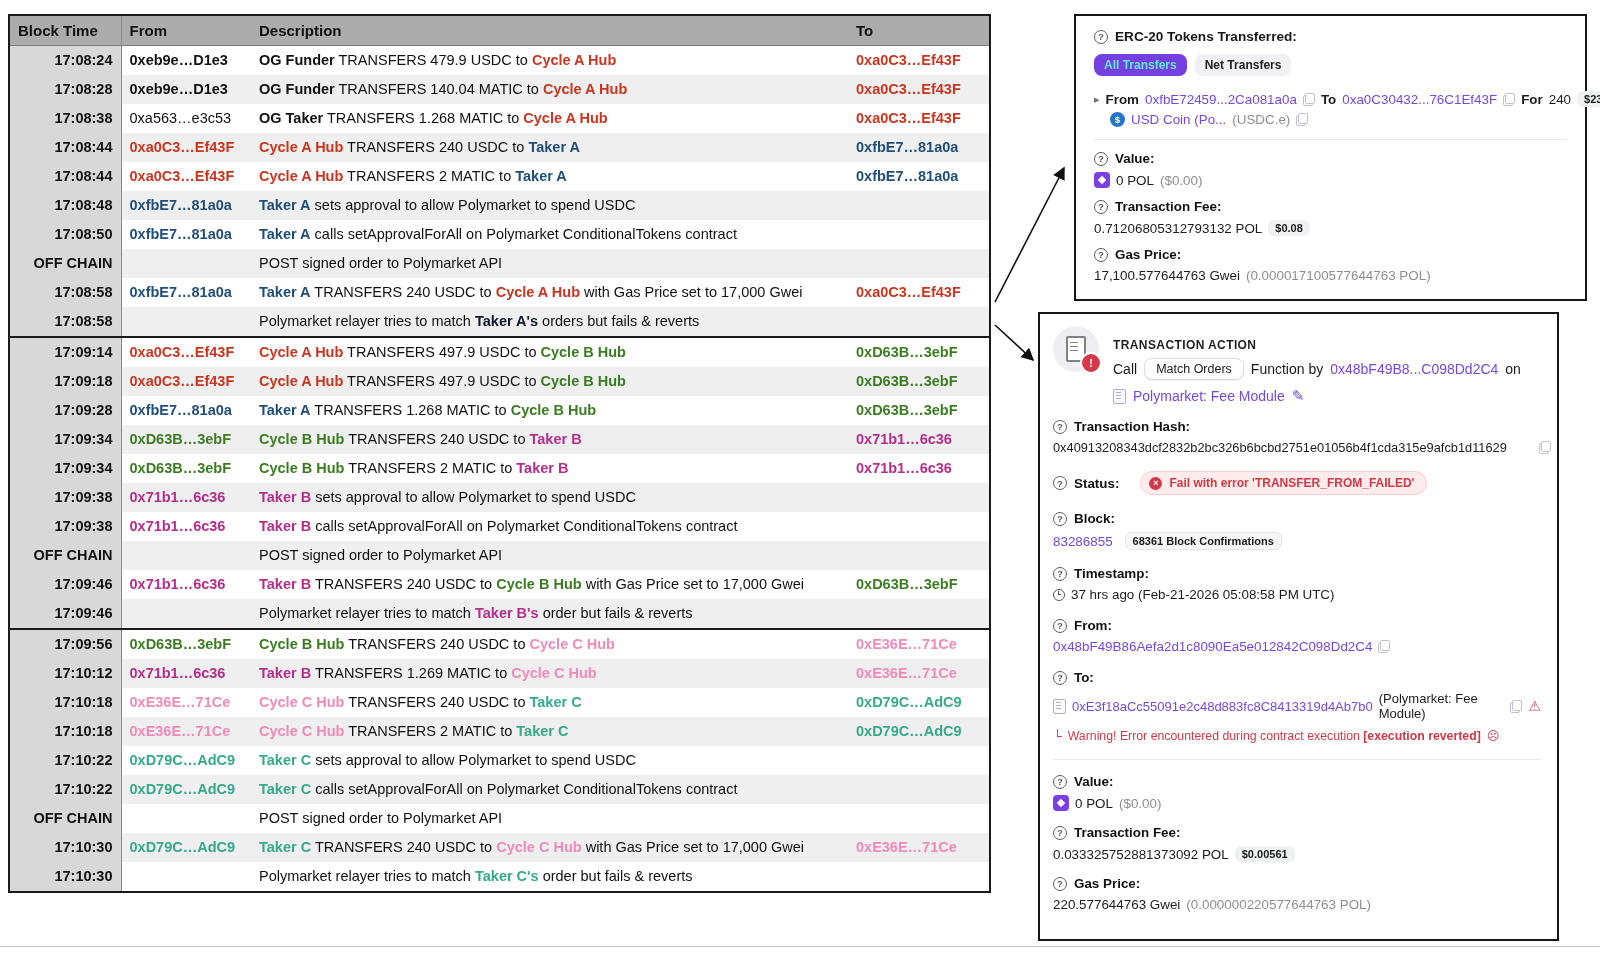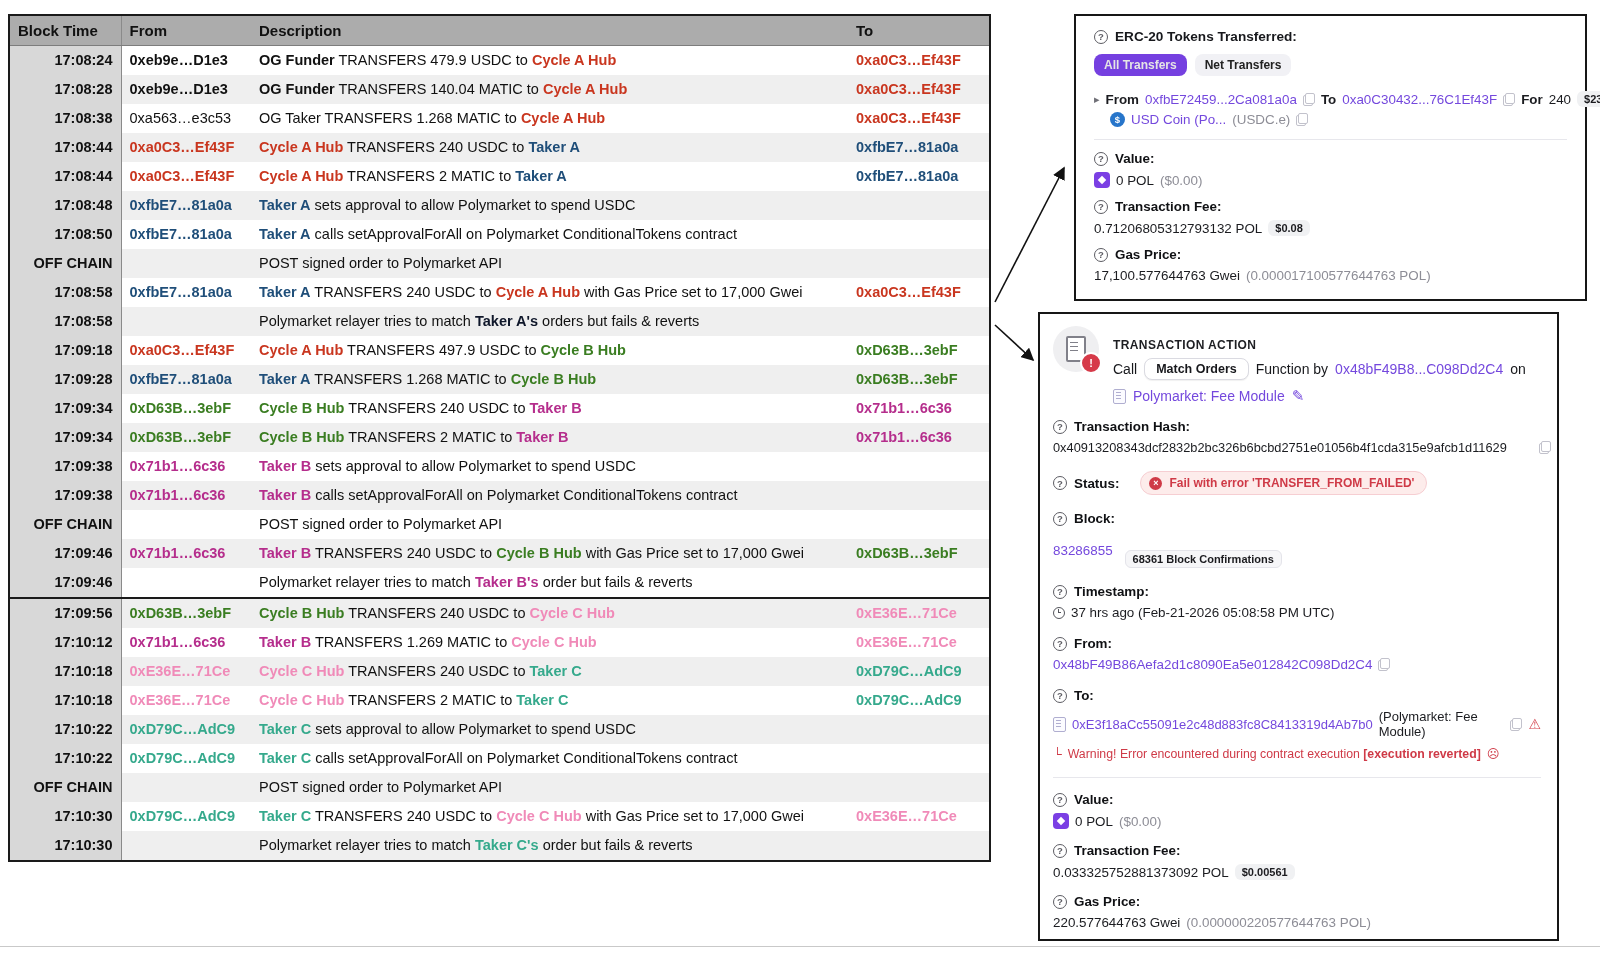--- a/index.html
+++ b/index.html
@@ -31,45 +31,45 @@
   .bold{font-weight:700;}
 
   .q{display:inline-flex;flex:none;align-items:center;justify-content:center;width:14px;height:14px;
      border:1.4px solid #5c5c63;border-radius:50%;font-size:9.5px;font-weight:700;color:#5c5c63;box-sizing:border-box;}
   .copy{position:relative;display:inline-block;width:12px;height:13px;flex:none;}
   .copy::after{content:"";position:absolute;right:0;top:0;width:8px;height:9px;border:1.3px solid #c2c2cc;border-radius:2px;background:#fff;}
   .copy::before{content:"";position:absolute;left:0;bottom:0;width:8px;height:9px;border:1.3px solid #c2c2cc;border-radius:2px;}
 
   .tabs{display:flex;gap:8px;margin-top:10px;}
   .tab{border-radius:8px;padding:4px 10px;font-size:12px;font-weight:700;background:#f1f1f5;color:#222;cursor:pointer;}
-  .tab.active{background:#7540e0;color:#e5e5e5;}
+  .tab.active{background:#7540e0;color:#5eead4;}
 
   .badge{background:#f0f1f3;border-radius:6px;padding:2px 7px;font-size:11px;font-weight:700;color:#1b1b1f;white-space:nowrap;}
-  .badge.bordered{border:1px solid #e4e4ea;background:#f6f6f8;margin-top:18px;}
+  .badge.bordered{border:1px solid #e4e4ea;background:#f6f6f8;}
 
   .caret{color:#6f6f76;font-size:11px;flex:none;}
   .tok-usdc{display:inline-flex;flex:none;align-items:center;justify-content:center;width:15px;height:15px;border-radius:50%;
      background:#2775ca;color:#fff;font-size:9.5px;font-weight:700;}
   .tok-pol{display:inline-flex;flex:none;align-items:center;justify-content:center;width:16px;height:16px;border-radius:4px;background:#7b3fe4;}
   .tok-pol::before{content:"";width:6px;height:6px;background:#fff;transform:rotate(45deg);}
 
   .divider{height:1px;background:#e7e7ec;margin-top:12px;}
 
   
   .p2head{display:flex;gap:14px;align-items:flex-start;}
   .avatar{position:relative;width:46px;height:46px;border-radius:50%;background:#efeff1;flex:none;
      display:flex;align-items:center;justify-content:center;}
   .receipt{width:16px;height:22px;border:2px solid #808089;border-radius:2px;position:relative;background:#fff;}
   .receipt::before{content:"";position:absolute;left:2px;top:4px;width:8px;height:0;border-top:1.6px solid #808089;
      box-shadow:0 4px 0 #808089,0 8px 0 #808089;}
   .errbadge{position:absolute;right:-3px;bottom:-2px;width:18px;height:18px;border-radius:50%;background:#d63a49;
      border:2px solid #fff;color:#fff;font-size:11px;font-weight:700;display:flex;align-items:center;justify-content:center;}
   .kicker{font-size:12px;font-weight:700;letter-spacing:.4px;color:#1d1e22;margin-top:12px;}
   .callline{margin-top:6px;font-size:14px;display:flex;align-items:center;gap:7px;flex-wrap:wrap;color:#17181c;}
-  .pill-method{border:1px solid #dadae1;border-radius:8px;padding:3px 11px;font-weight:700;font-size:12.5px;background:#fff;
+  .pill-method{border:1px solid #dadae1;border-radius:8px;padding:3px 11px;font-weight:400;font-size:12.5px;background:#fff;
      box-shadow:0 1px 1px rgba(0,0,0,.06);cursor:pointer;}
   .modline{margin-top:7px;font-size:14px;display:flex;align-items:center;gap:7px;color:#7448dd;font-weight:400;}
   .doc{display:inline-block;flex:none;width:11px;height:13px;border:1.4px solid #b0aed0;border-radius:2px;position:relative;background:#fbfbff;}
   .doc::before{content:"";position:absolute;left:1.5px;top:2.5px;width:5.5px;height:0;border-top:1.3px solid #b0aed0;
      box-shadow:0 3px 0 #b0aed0,0 6px 0 #b0aed0;}
   .pencil{color:#7448dd;font-size:15px;cursor:pointer;}
 
   .status-pill{display:inline-flex;align-items:center;gap:7px;background:#fdeceb;border:1px solid #f6ced2;border-radius:14px;
      padding:4px 12px 4px 8px;color:#cf3a47;font-weight:700;font-size:12px;}
   .failico{width:13px;height:13px;flex:none;border-radius:50%;background:#cf3a47;color:#fff;font-size:9px;font-weight:700;
@@ -114,21 +114,21 @@
           </tr>
           <tr>
             <td class="time">17:08:28</td>
             <td class="from"><span style="font-weight: 700;">0xeb9e…D1e3</span></td>
             <td><span style="font-weight: 700;">OG Funder</span><span> TRANSFERS 140.04 MATIC to </span><span style="color: rgb(201, 54, 31); font-weight: 700;">Cycle A Hub</span></td>
             <td class="to"><span style="color: rgb(201, 54, 31); font-weight: 700;">0xa0C3…Ef43F</span></td>
           </tr>
           <tr>
             <td class="time">17:08:38</td>
             <td class="from"><span style="font-weight: 400;">0xa563…e3c53</span></td>
-            <td><span style="font-weight: 400;">OG Taker</span><span> TRANSFERS 1.268 MATIC to </span><span style="color: rgb(201, 54, 31); font-weight: 700;">Cycle A Hub</span></td>
+            <td><span style="font-weight: 700;">OG Taker</span><span> TRANSFERS 1.268 MATIC to </span><span style="color: rgb(201, 54, 31); font-weight: 700;">Cycle A Hub</span></td>
             <td class="to"><span style="color: rgb(201, 54, 31); font-weight: 700;">0xa0C3…Ef43F</span></td>
           </tr>
           <tr>
             <td class="time">17:08:44</td>
             <td class="from"><span style="color: rgb(201, 54, 31); font-weight: 700;">0xa0C3…Ef43F</span></td>
             <td><span style="color: rgb(201, 54, 31); font-weight: 700;">Cycle A Hub</span><span> TRANSFERS 240 USDC to </span><span style="color: rgb(31, 78, 121); font-weight: 700;">Taker A</span></td>
             <td class="to"><span style="color: rgb(31, 78, 121); font-weight: 700;">0xfbE7…81a0a</span></td>
           </tr>
           <tr>
             <td class="time">17:08:44</td>
@@ -158,20 +158,26 @@
             <td class="time">17:08:58</td>
             <td class="from"><span style="color: rgb(31, 78, 121); font-weight: 700;">0xfbE7…81a0a</span></td>
             <td><span style="color: rgb(31, 78, 121); font-weight: 700;">Taker A</span><span> TRANSFERS 240 USDC to </span><span style="color: rgb(201, 54, 31); font-weight: 700;">Cycle A Hub</span><span> with Gas Price set to 17,000 Gwei</span></td>
             <td class="to"><span style="color: rgb(201, 54, 31); font-weight: 700;">0xa0C3…Ef43F</span></td>
           </tr>
           <tr>
             <td class="time">17:08:58</td>
             <td class="from"></td>
             <td><span>Polymarket relayer tries to match </span><span style="color: #0f172a; font-weight: 700;">Taker A's</span><span> orders but fails &amp; reverts</span></td>
             <td class="to"></td>
+          </tr>
+          <tr class="group-start">
+            <td class="time">17:09:14</td>
+            <td class="from"><span style="color: rgb(201, 54, 31); font-weight: 700;">0xa0C3…Ef43F</span></td>
+            <td><span style="color: rgb(201, 54, 31); font-weight: 700;">Cycle A Hub</span><span> TRANSFERS 497.9 USDC to </span><span style="color: rgb(58, 125, 33); font-weight: 700;">Cycle B Hub</span></td>
+            <td class="to"><span style="color: rgb(58, 125, 33); font-weight: 700;">0xD63B…3ebF</span></td>
           </tr>
           <tr>
             <td class="time">17:09:18</td>
             <td class="from"><span style="color: rgb(201, 54, 31); font-weight: 700;">0xa0C3…Ef43F</span></td>
             <td><span style="color: rgb(201, 54, 31); font-weight: 700;">Cycle A Hub</span><span> TRANSFERS 497.9 USDC to </span><span style="color: rgb(58, 125, 33); font-weight: 700;">Cycle B Hub</span></td>
             <td class="to"><span style="color: rgb(58, 125, 33); font-weight: 700;">0xD63B…3ebF</span></td>
           </tr>
           <tr>
             <td class="time">17:09:28</td>
             <td class="from"><span style="color: rgb(31, 78, 121); font-weight: 700;">0xfbE7…81a0a</span></td>

